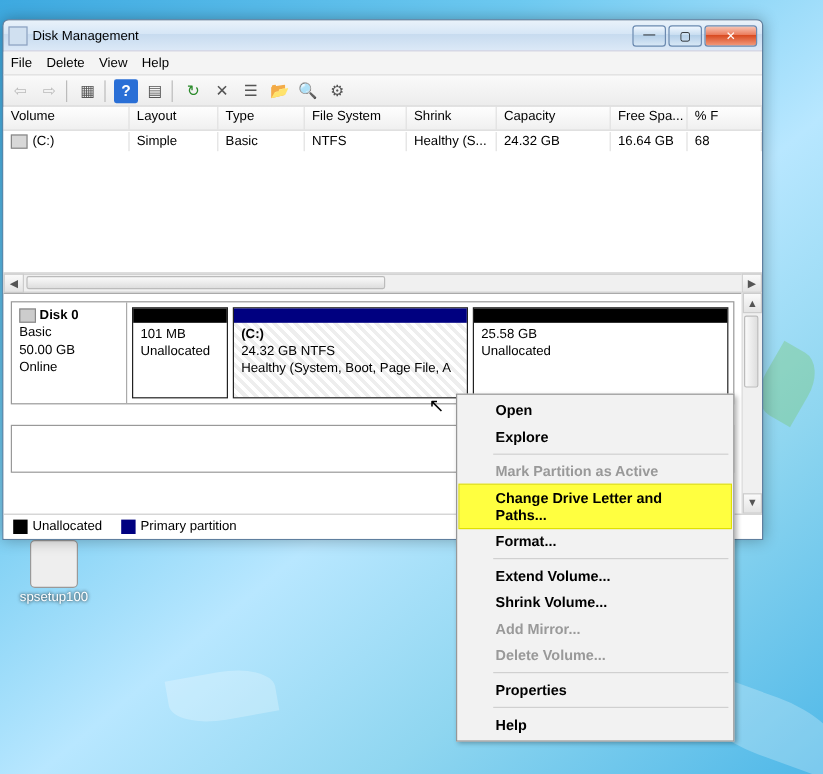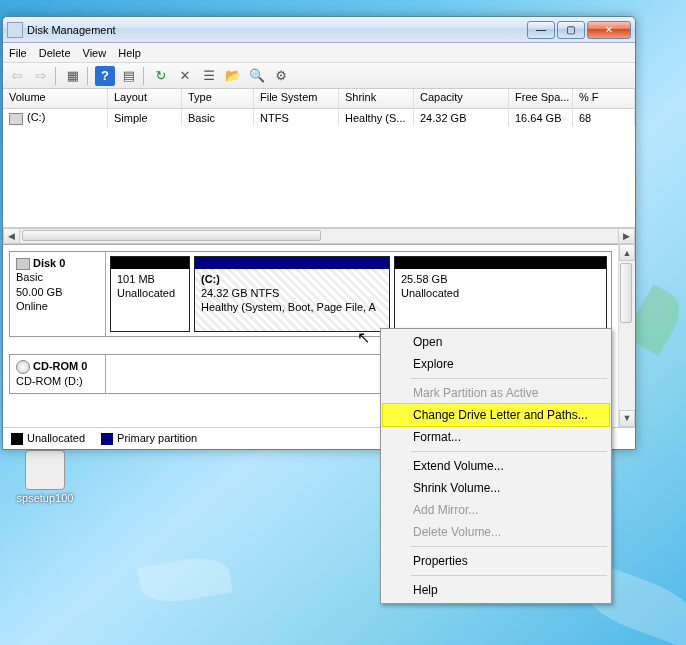--- a/index.html
+++ b/index.html
@@ -196,20 +196,21 @@
     width: 232px;
     background: #f2f2f2;
     border: 1px solid #979797;
     box-shadow: 2px 2px 4px rgba(0,0,0,.3);
     padding: 2px;
   }
   .ctx-item {
     padding: 4px 20px 4px 30px;
     font-size: 12px;
     color: #000;
+    font-weight: bold;
   }
   .ctx-item.disabled { color: #999; }
   .ctx-sep { height: 1px; background: #d0d0d0; margin: 3px 2px 3px 28px; }
   .ctx-item.highlighted {
     background: #ffff40;
     outline: 1px solid #e0e000;
   }
   .cursor {
     position: absolute;
     left: 357px; top: 328px;
@@ -331,24 +332,20 @@
               <div class="pbar"></div>
               <div class="pbody">
                 <div>25.58 GB</div>
                 <div>Unallocated</div>
               </div>
             </div>
           </div>
         </div>
 
         <div class="disk-row cd">
-          <div class="disk-info">
-            <span style="display:inline-block;width:14px;height:14px;border-radius:50%;background:radial-gradient(#fff,#ccc);border:1px solid #888;margin-right:3px;vertical-align:middle;"></span><b>CD-ROM 0</b><br>
-            <span>CD-ROM (D:)</span>
-          </div>
           <div class="disk-canvas"></div>
         </div>
       </div>
       <div class="vscroll">
         <div class="arrow">▲</div>
         <div class="track">
             <div class="thumb"></div>
           </div>
         <div class="arrow">▼</div>
       </div>

